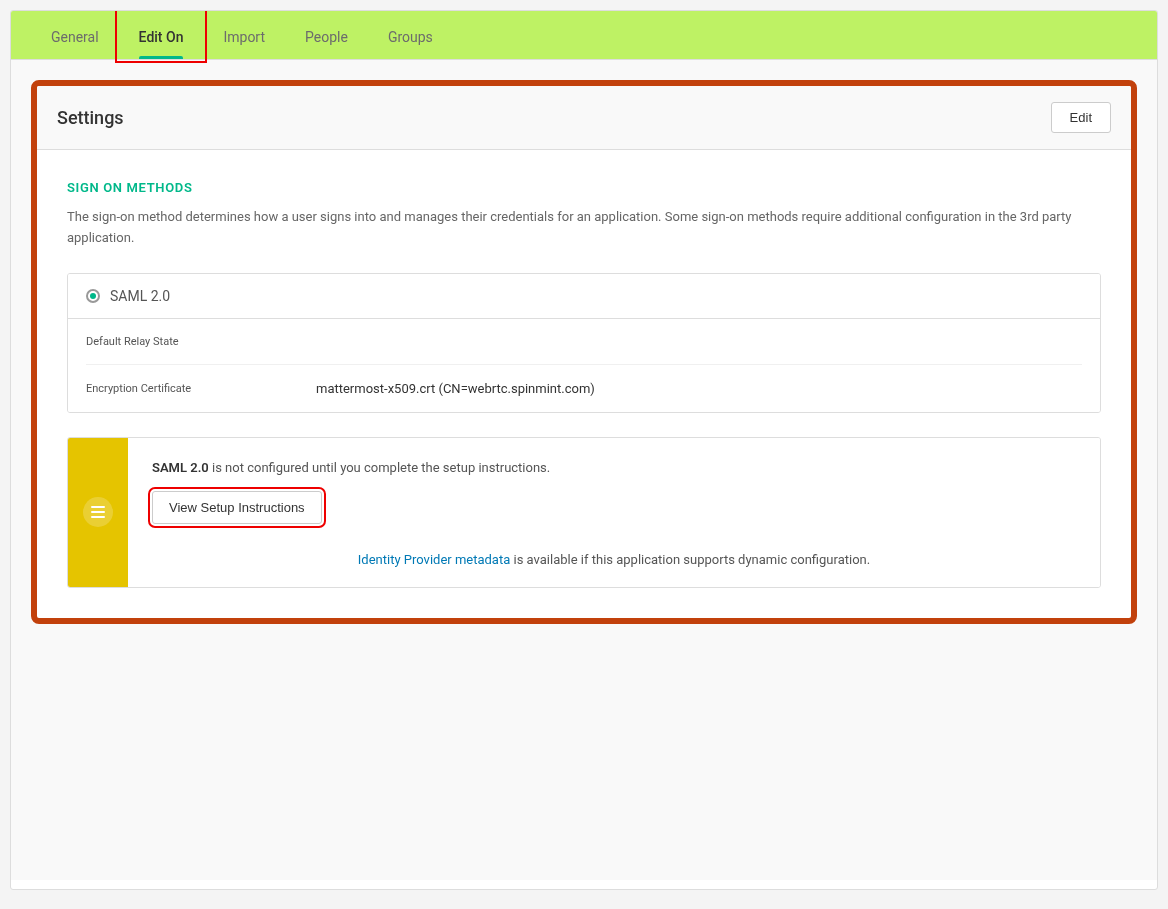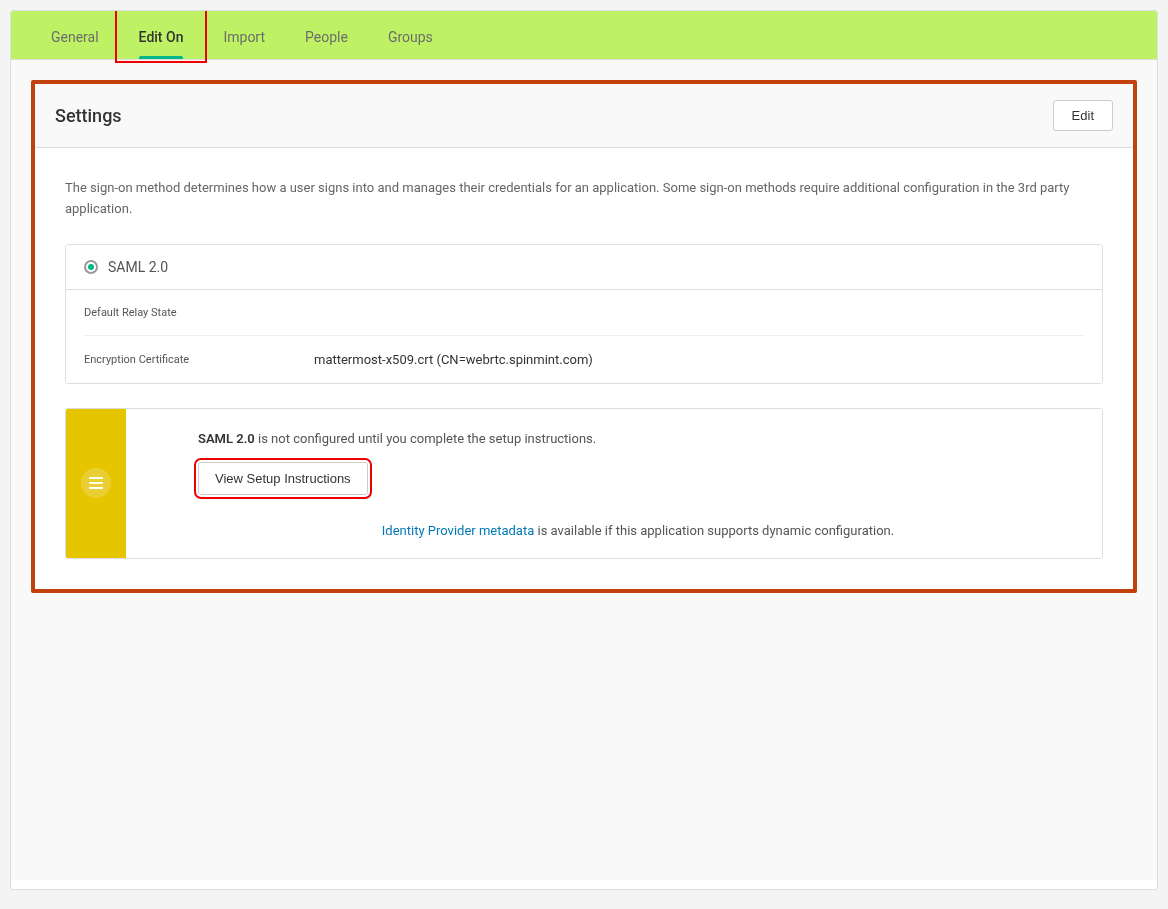--- a/index.html
+++ b/index.html
@@ -53,22 +53,22 @@
     }
     
     .main-content {
       padding: 20px;
       background: #f9f9f9;
       min-height: 820px;
     }
     
     .settings-card {
       background: #fff;
-      border: 4px solid #c2410c;
-      border-radius: 2px;
+      border: 6px solid #c2410c;
+      border-radius: 8px;
       overflow: hidden;
     }
     .settings-header {
       display: flex;
       align-items: center;
       justify-content: space-between;
       padding: 16px 20px;
       background: #f9f9f9;
       border-bottom: 1px solid #ddd;
     }
@@ -165,21 +165,20 @@
       font-size: 13px;
       color: #333;
     }
     
     .warning-box {
       display: flex;
       align-items: stretch;
       border: 1px solid #ddd;
       border-radius: 3px;
       overflow: hidden;
-      gap: 48px;
     }
     .warning-icon-area {
       background: #e5c400;
       width: 60px;
       display: flex;
       align-items: center;
       justify-content: center;
       flex-shrink: 0;
     }
     .warning-icon-inner {
@@ -260,20 +259,21 @@
   <div class="main-content">
     <div class="settings-card">
 
       <div class="settings-header">
         <h2>Settings</h2>
         <button class="edit-button">Edit</button>
       </div>
 
       <div class="settings-body">
 
+        <div class="section-title">SIGN ON METHODS</div>
 
         <p class="section-description">The sign-on method determines how a user signs into and manages their credentials for an application. Some sign-on methods require additional configuration in the 3rd party application.</p>
 
         <div class="saml-box">
           <div class="saml-header">
             <div class="radio-dot"></div>
             <span class="saml-header-label">SAML 2.0</span>
           </div>
           <div class="saml-details">
             <div class="saml-row">

